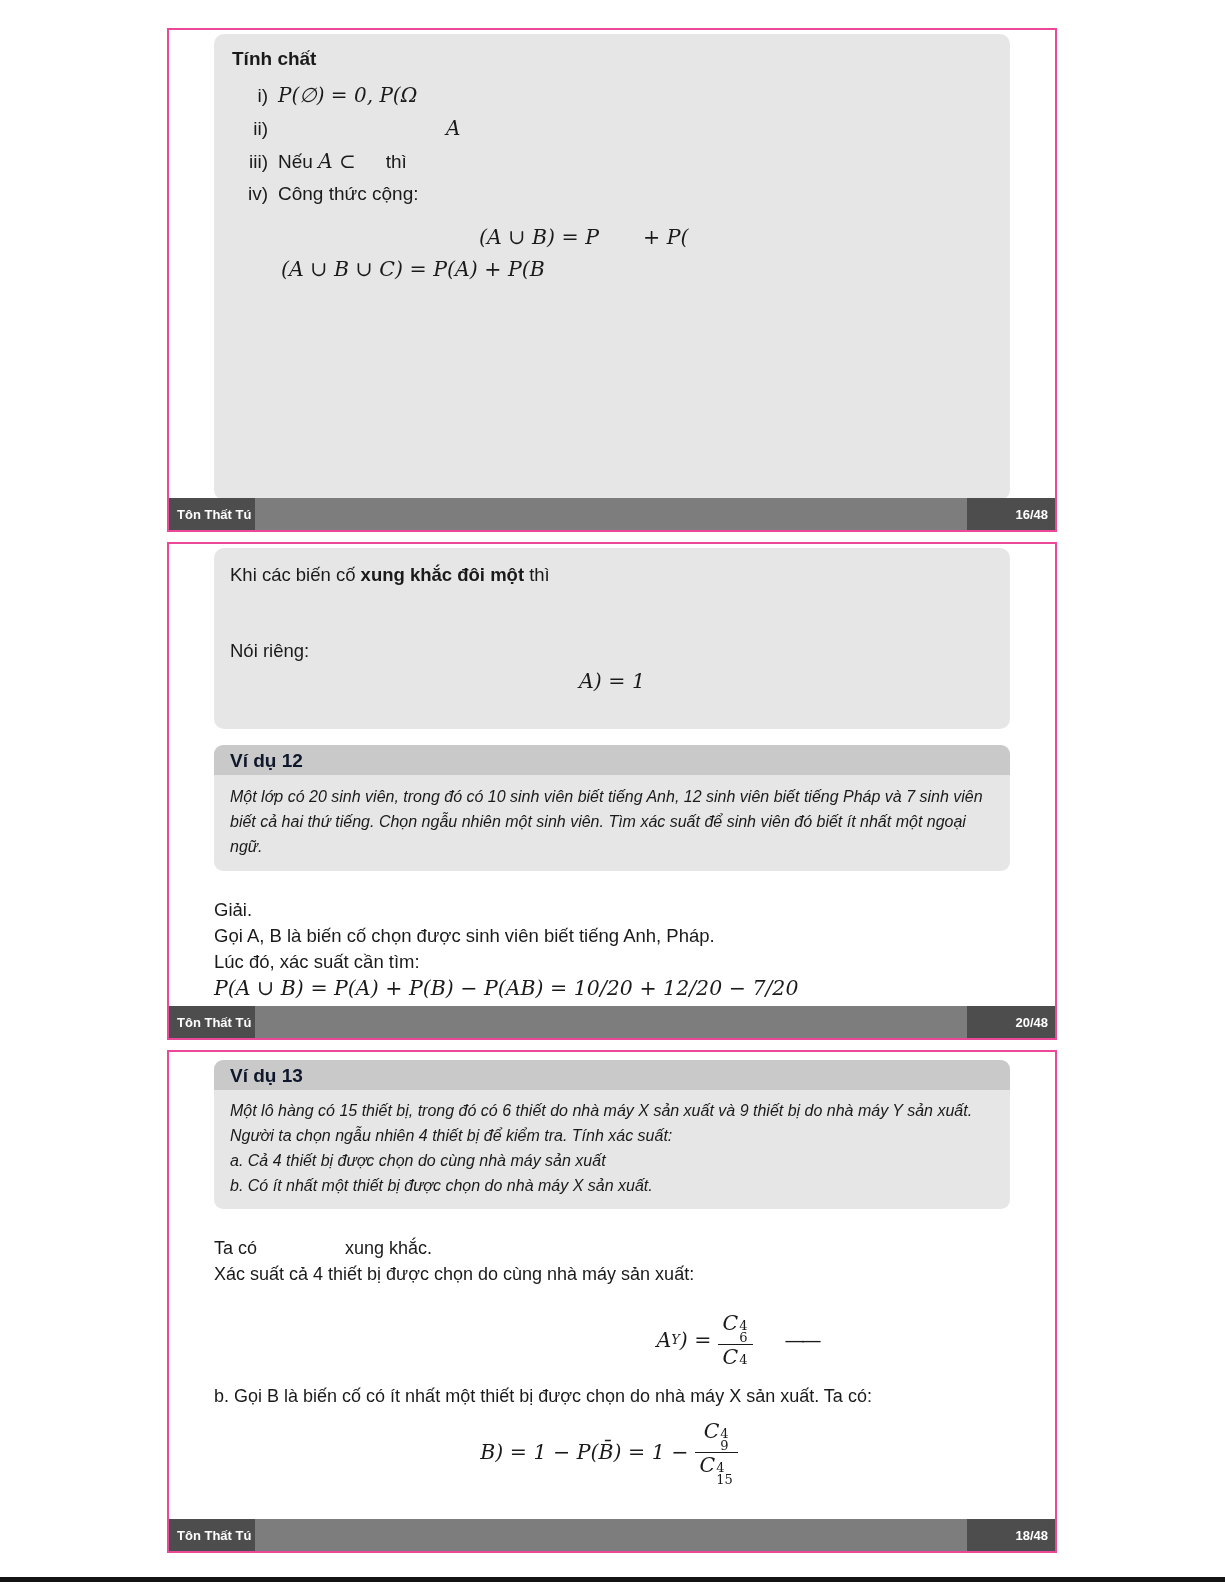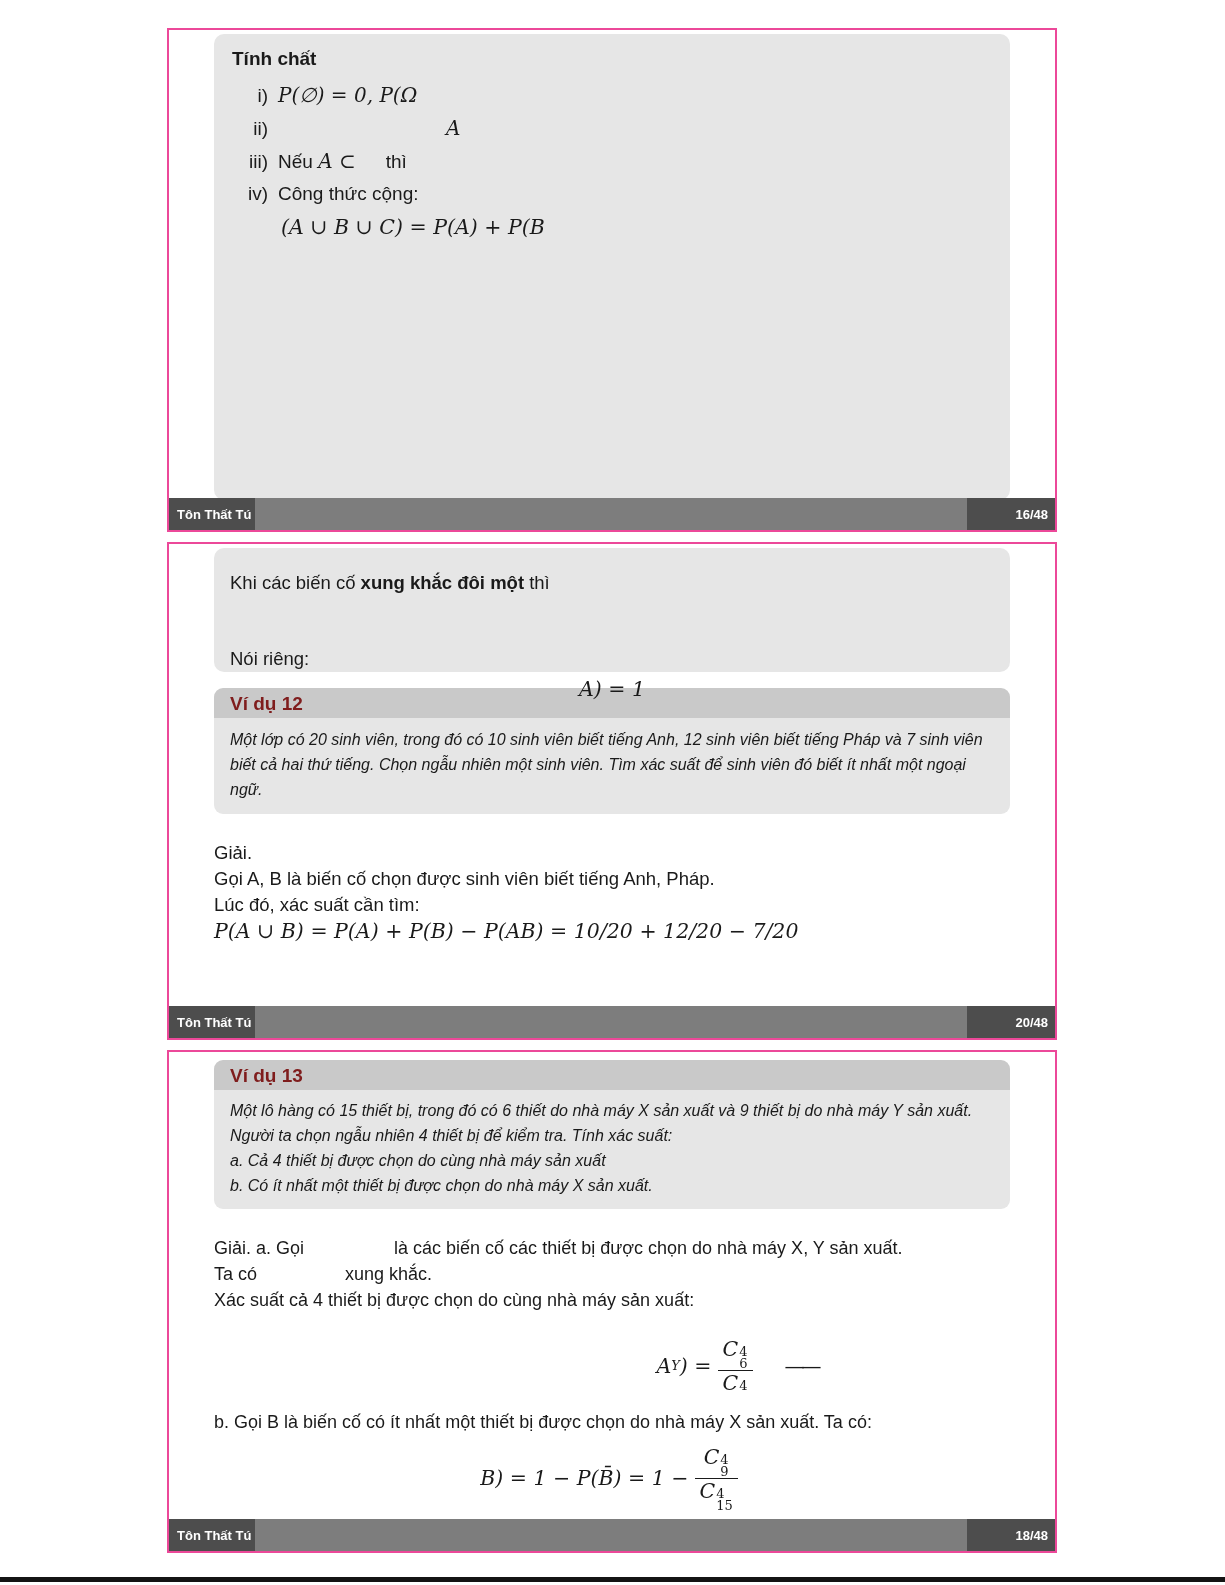--- a/index.html
+++ b/index.html
@@ -25,21 +25,21 @@
   .footer-author{background:#4d4d4d;width:86px;display:flex;align-items:center;
     padding-left:8px;box-sizing:border-box;white-space:nowrap;}
   .footer-mid{flex:1;}
   .footer-page{background:#4d4d4d;width:88px;display:flex;align-items:center;
     justify-content:flex-end;padding-right:7px;box-sizing:border-box;}
 
   
   .gbox{background:#e6e6e6;border-radius:10px;box-sizing:border-box;}
   .ex-head{
     background:#c9c9c9;border-radius:9px 9px 0 0;padding:4px 16px;height:30px;
-    box-sizing:border-box;font-size:19px;font-weight:bold;line-height:23px;color:#7f1d1d;
+    box-sizing:border-box;font-size:19px;font-weight:bold;line-height:23px;color:#0f172a;
   }
   .ex-body{
     background:#e6e6e6;border-radius:0 0 9px 9px;padding:9px 16px 12px;
     font-style:italic;font-size:16px;line-height:25px;
   }
 
   
   .math{font-family:"DejaVu Serif",serif;font-style:italic;font-size:20px;}
   .mline{font-family:"DejaVu Serif",serif;font-style:italic;font-size:20.5px;}
   .msub{font-size:13px;vertical-align:-5px;}
@@ -55,21 +55,21 @@
   .s1-box{margin-top:4px;height:466px;padding:12px 18px;}
   .s1-title{font-size:19px;font-weight:bold;margin:2px 0 14px 0;}
   .s1-item{display:flex;align-items:baseline;font-size:19px;line-height:22px;margin-bottom:10px;}
   .s1-label{width:36px;text-align:right;margin-right:10px;flex:none;}
   .sp30{display:inline-block;width:30px;}
   .sp44{display:inline-block;width:44px;}
   .s1-f1{margin:20px 0 0 247px;}
   .s1-f2{margin:8px 0 0 49px;}
 
   
-  .s2-box{margin-top:4px;height:124px;padding:24px 16px;font-size:18.5px;}
+  .s2-box{margin-top:4px;height:181px;padding:16px 16px;font-size:18.5px;}
   .s2-noiriêng{margin-top:54px;}
   .s2-boxformula{text-align:center;margin-top:7px;}
   .example{margin-top:16px;}
   .solution{margin-top:26px;font-size:18.5px;line-height:26px;}
   .sol-heading{font-weight:normal;}
   .sol-formula{}
 
   
   .s3-example{margin-top:8px;}
   .s3-ex-body{padding:8px 16px 11px;}
@@ -109,20 +109,23 @@
           <span class="math">A ⊂</span>
           <span class="sp30"></span>
           <span>thì</span>
         </div>
 
         <div class="s1-item">
           <span class="s1-label">iv)</span>
           <span>Công thức cộng:</span>
         </div>
 
+        <div class="mline s1-f1">
+          <span>(A ∪ B) = P</span><span class="sp44"></span><span>+ P(</span>
+        </div>
         <div class="mline s1-f2">(A ∪ B ∪ C) = P(A) + P(B</div>
       </div>
     </div>
     <div class="footer">
       <div class="footer-author">Tôn Thất Tú</div>
       <div class="footer-mid"></div>
       <div class="footer-page">16/48</div>
     </div>
   </div>
 
@@ -158,21 +161,20 @@
       <div class="example s3-example">
         <div class="ex-head">Ví dụ 13</div>
         <div class="ex-body s3-ex-body">
           <div>Một lô hàng có 15 thiết bị, trong đó có 6 thiết do nhà máy X sản xuất và 9 thiết bị do nhà máy Y sản xuất. Người ta chọn ngẫu nhiên 4 thiết bị để kiểm tra. Tính xác suất:</div>
           <div>a. Cả 4 thiết bị được chọn do cùng nhà máy sản xuất</div>
           <div>b. Có ít nhất một thiết bị được chọn do nhà máy X sản xuất.</div>
         </div>
       </div>
 
       <div class="s3-solution">
-        <div><b class="sol-heading">Giải</b><span>. a. Gọi</span><span class="gap90"></span><span>là các biến cố các thiết bị được chọn do nhà máy X, Y sản xuất.</span></div>
         <div><span>Ta có</span><span class="gap88"></span><span>xung khắc.</span></div>
         <div>Xác suất cả 4 thiết bị được chọn do cùng nhà máy sản xuất:</div>
 
         <div class="fwrap s3-formula-a mline">
           <span>A</span>
             <span class="msub">Y</span>
             <span>) =</span>
           <span class="frac">
             <span class="fnum">
                 <span>C</span>

